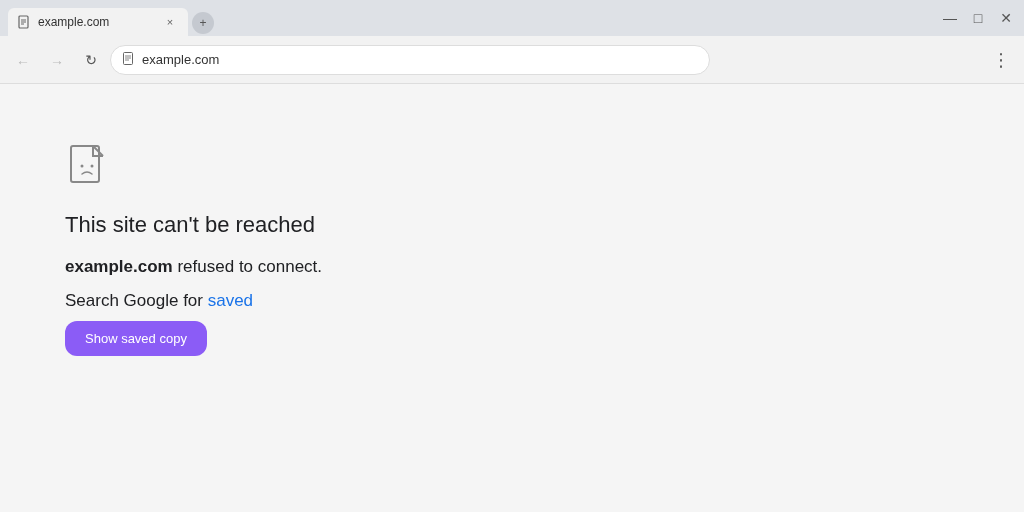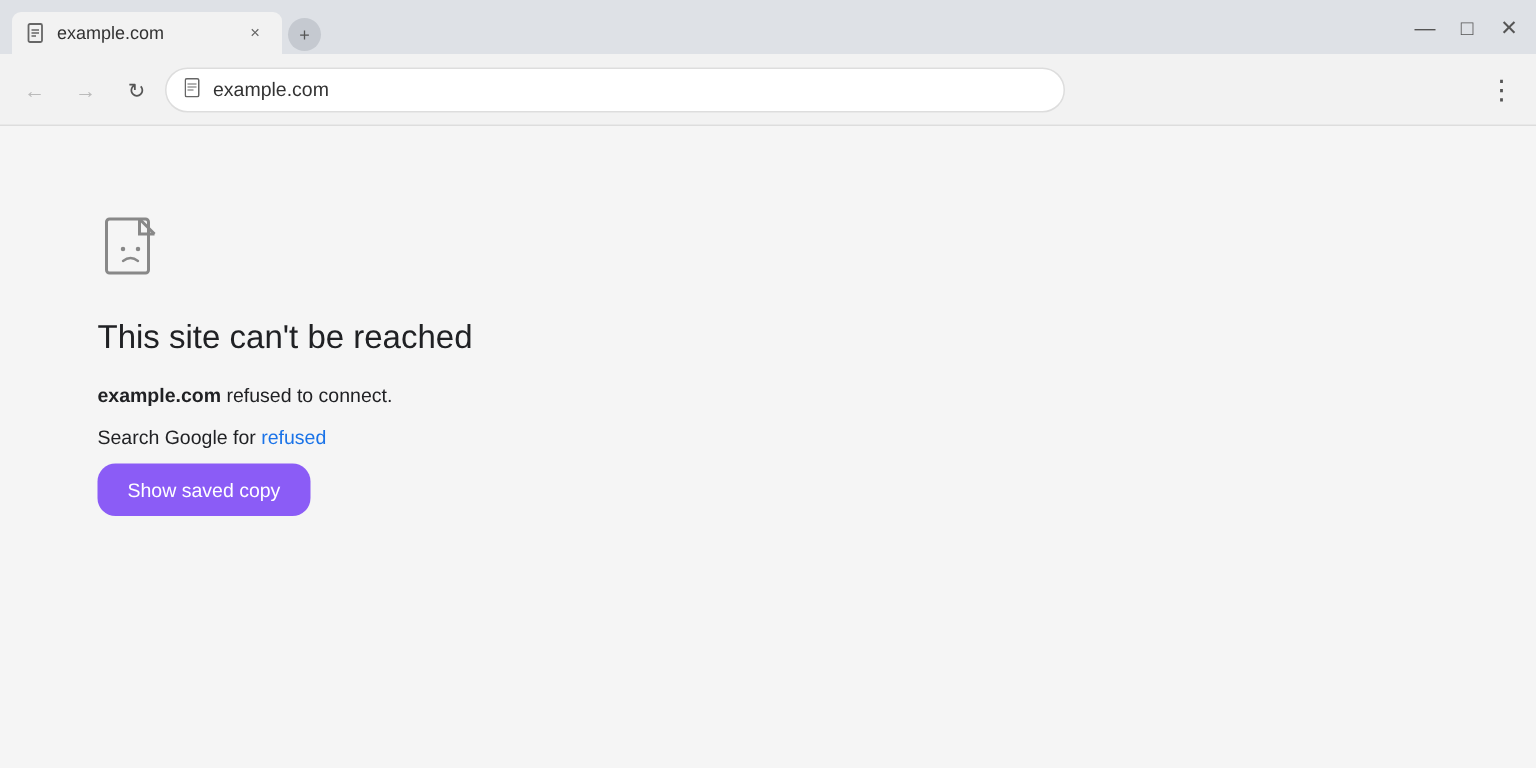--- a/index.html
+++ b/index.html
@@ -206,21 +206,21 @@
     }
 
     .error-title {
       font-size: 22px;
       color: #202124;
       margin-bottom: 16px;
       font-weight: 400;
     }
 
     .error-detail {
-      font-size: 13px;
+      font-size: 17px;
       color: #202124;
       margin-bottom: 8px;
       line-height: 1.5;
     }
 
     .error-detail strong {
       font-weight: 600;
     }
 
     .error-detail a {
@@ -317,21 +317,21 @@
         </svg>
       </div>
 
       <h1 class="error-title">This site can't be reached</h1>
 
       <p class="error-detail">
         <strong>example.com</strong><span> refused to connect.</span>
       </p>
 
       <p class="error-detail">
-        <span>Search Google for </span><a href="#">refused</a>
+        <span>Search Google for </span><a href="#">saved</a>
       </p>
 
 
       <button class="show-saved-btn">Show saved copy</button>
 
     </div>
   </div>
 
 </div>
 

